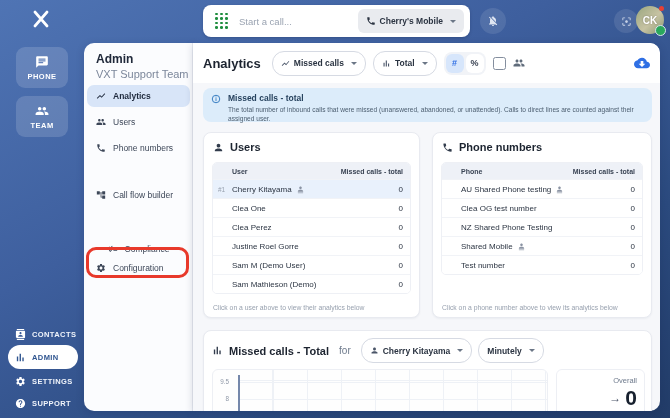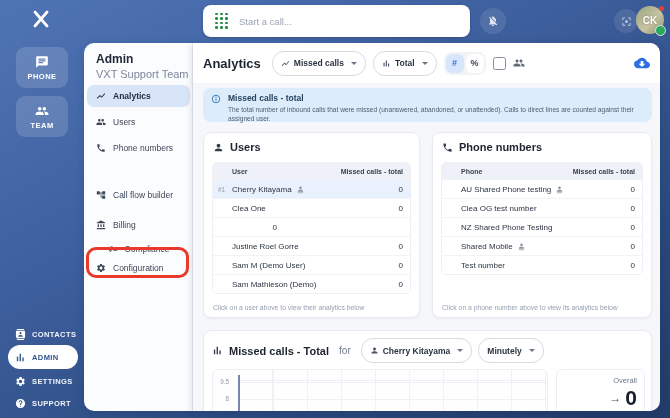--- a/index.html
+++ b/index.html
@@ -191,20 +191,29 @@
         <i></i>
         <i></i>
         <i></i>
         <i></i>
         <i></i>
         <i></i>
         <i></i>
         <i></i>
       </span>
     <input type="text" placeholder="Start a call..." style="">
+    <span class="devpill">
+      <span>
+        <svg class="i10" viewBox="0 0 24 24" fill="#2b3442">
+            <path d="M6.62 10.79c1.44 2.83 3.76 5.14 6.59 6.59l2.2-2.2c.27-.27.67-.36 1.02-.24 1.12.37 2.33.57 3.57.57.55 0 1 .45 1 1V20c0 .55-.45 1-1 1-9.39 0-17-7.61-17-17 0-.55.45-1 1-1h3.5c.55 0 1 .45 1 1 0 1.25.2 2.45.57 3.57.11.35.03.74-.25 1.02l-2.2 2.2z"></path>
+          </svg>
+      </span>
+      <span>Cherry's Mobile</span>
+      <span class="caret"></span>
+    </span>
   </div>
 
   <div class="abs roundbtn bellbtn">
     <span>
       <svg class="i12" viewBox="0 0 24 24" fill="#dfe6f2">
           <path d="M20 18.69L7.84 6.14 5.27 3.49 4 4.76l2.8 2.8v.01c-.52.99-.8 2.16-.8 3.42v5l-2 2v1h13.24l1.74 1.74 1.27-1.27-.25-.77zM12 22c1.11 0 2-.89 2-2h-4c0 1.11.89 2 2 2zm6-7.32V11c0-3.08-1.64-5.64-4.5-6.32V4c0-.83-.67-1.5-1.5-1.5s-1.5.67-1.5 1.5v.68c-.54.13-1.05.32-1.53.56L18 14.68z"></path>
         </svg>
     </span>
   </div>
 
@@ -250,28 +259,20 @@
         </span>
       <span>Phone numbers</span>
     </div>
     <div class="sb-item" style="top:120px;margin-top:21px;">
       <span>
           <svg class="i10" viewBox="0 0 24 24" fill="currentColor">
             <path d="M22 11V3h-7v3H9V3H2v8h7V8h2v10h4v3h7v-8h-7v3h-2V8h2v3z"></path>
           </svg>
         </span>
       <span>Call flow builder</span>
-    </div>
-    <div class="sb-item" style="top:171px;">
-      <span>
-          <svg class="i10" viewBox="0 0 24 24" fill="currentColor">
-            <path d="M4 10h3v7H4zM10.5 10h3v7h-3zM2 19h20v3H2zM17 10h3v7h-3zM12 1L2 6v2h20V6z"></path>
-          </svg>
-        </span>
-      <span>Billing</span>
     </div>
     <div class="sb-item" style="top:195px;justify-content:center;">
       <span>
           <svg class="i10" viewBox="0 0 24 24" fill="currentColor">
             <path d="M22 7h-9v2h9V7zm0 8h-9v2h9v-2zM5.54 11L2 7.46l1.41-1.41 2.12 2.12 4.24-4.24 1.41 1.41L5.54 11zm0 8L2 15.46l1.41-1.41 2.12 2.12 4.24-4.24 1.41 1.41L5.54 19z"></path>
           </svg>
         </span>
       <span>Compliance</span>
     </div>
     <div class="sb-item" style="top:210px;height:30px;">
@@ -369,20 +370,23 @@
         </div>
         <div class="trow">
           <span class="c-rank"></span>
           <span class="c-name">
               <span>Clea One</span>
             </span>
           <span class="c-val">0</span>
         </div>
         <div class="trow">
           <span class="c-rank"></span>
+          <span class="c-name">
+              <span>Clea Perez</span>
+            </span>
           <span class="c-val">0</span>
         </div>
         <div class="trow">
           <span class="c-rank"></span>
           <span class="c-name">
               <span>Justine Roel Gorre</span>
             </span>
           <span class="c-val">0</span>
         </div>
         <div class="trow">

